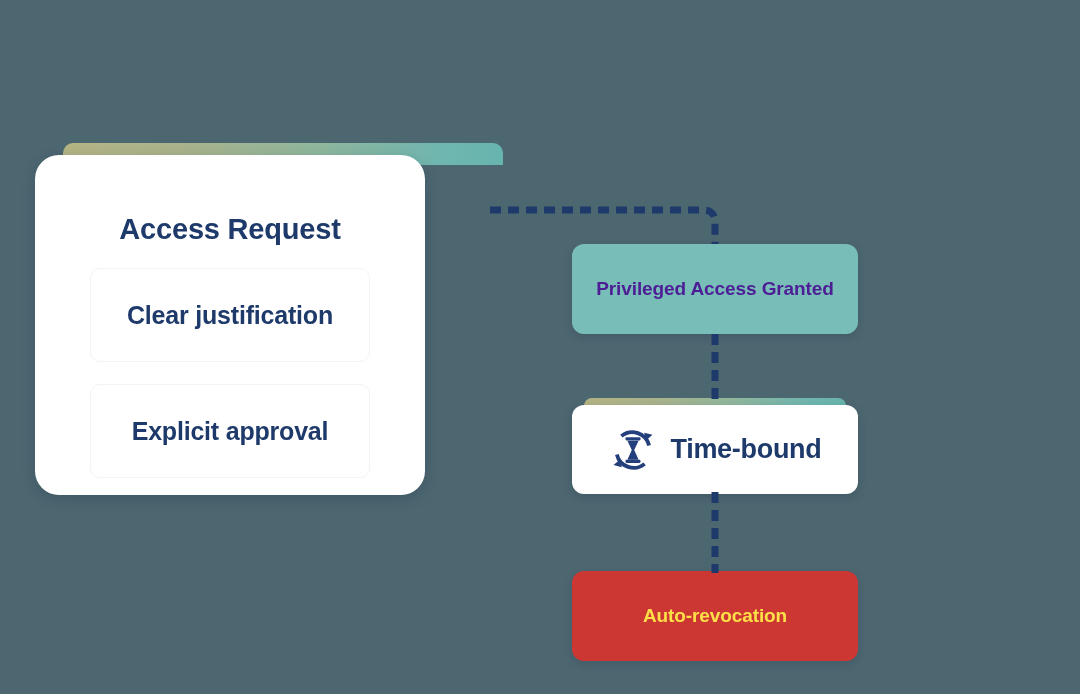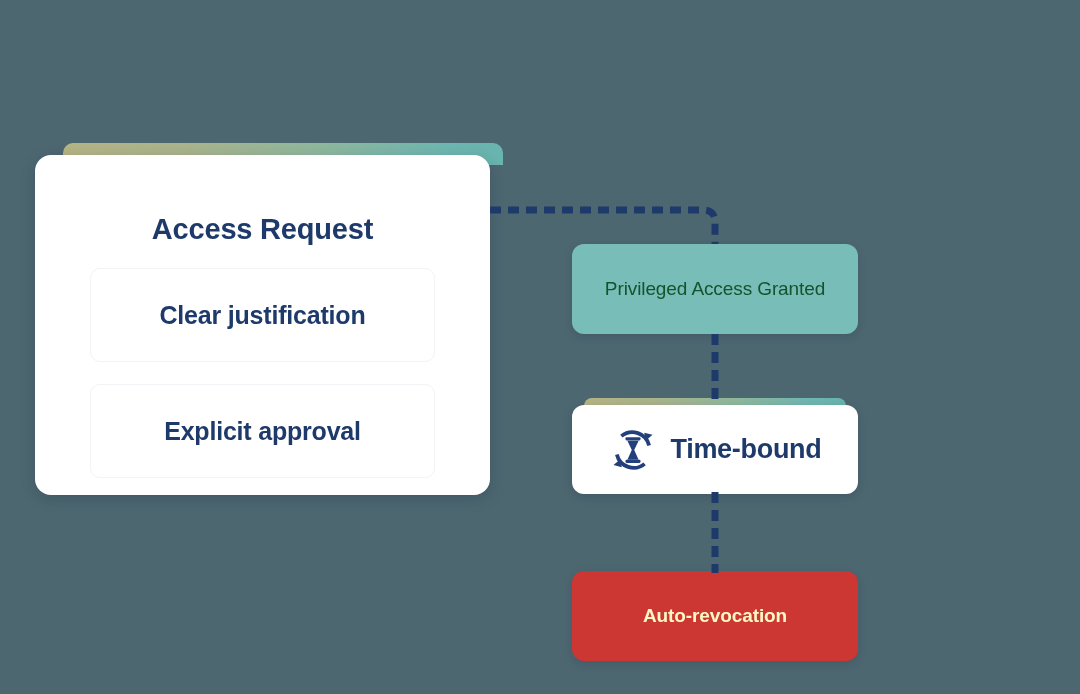--- a/index.html
+++ b/index.html
@@ -49,24 +49,24 @@
     width: 440px;
     height: 22px;
     border-radius: 10px 10px 0 0;
     background: linear-gradient(90deg, #b5b484 0%, #a9b38c 28%, #8fb79d 58%, #6fb6b0 86%, #68b4ae 100%);
   }
 
   .card-body {
     position: absolute;
     left: 0;
     top: 12px;
-    width: 455px;
+    width: 390px;
     height: 340px;
     background: #ffffff;
-    border-radius: 16px;
+    border-radius: 24px;
     box-shadow: 0 4px 14px rgba(18,38,60,0.22);
     padding: 30px 55px 12px 55px;
   }
 
   .card-title {
     font-size: 29px;
     font-weight: bold;
     color: #1e3a6b;
     text-align: center;
     letter-spacing: -0.2px;
@@ -105,41 +105,41 @@
     height: 90px;
     background: #78bdb7;
     border-radius: 12px;
     display: flex;
     align-items: center;
     justify-content: center;
     box-shadow: 0 3px 9px rgba(18,38,60,0.17);
   }
 
   .node-teal .node-label {
-    color: #14532d;
+    color: #4c1d95;
     font-size: 19px;
-    font-weight: normal;
+    font-weight: bold;
     letter-spacing: -0.1px;
   }
 
   .node-red {
     left: 572px;
     top: 571px;
     width: 286px;
     height: 90px;
     background: #cc3733;
     border-radius: 12px;
     display: flex;
     align-items: center;
     justify-content: center;
     box-shadow: 0 3px 9px rgba(18,38,60,0.17);
   }
 
   .node-red .node-label {
-    color: #fef9c3;
+    color: #fde047;
     font-size: 19px;
     font-weight: bold;
     letter-spacing: -0.1px;
   }
 
   
   .node-card {
     left: 572px;
     top: 398px;
     width: 286px;

